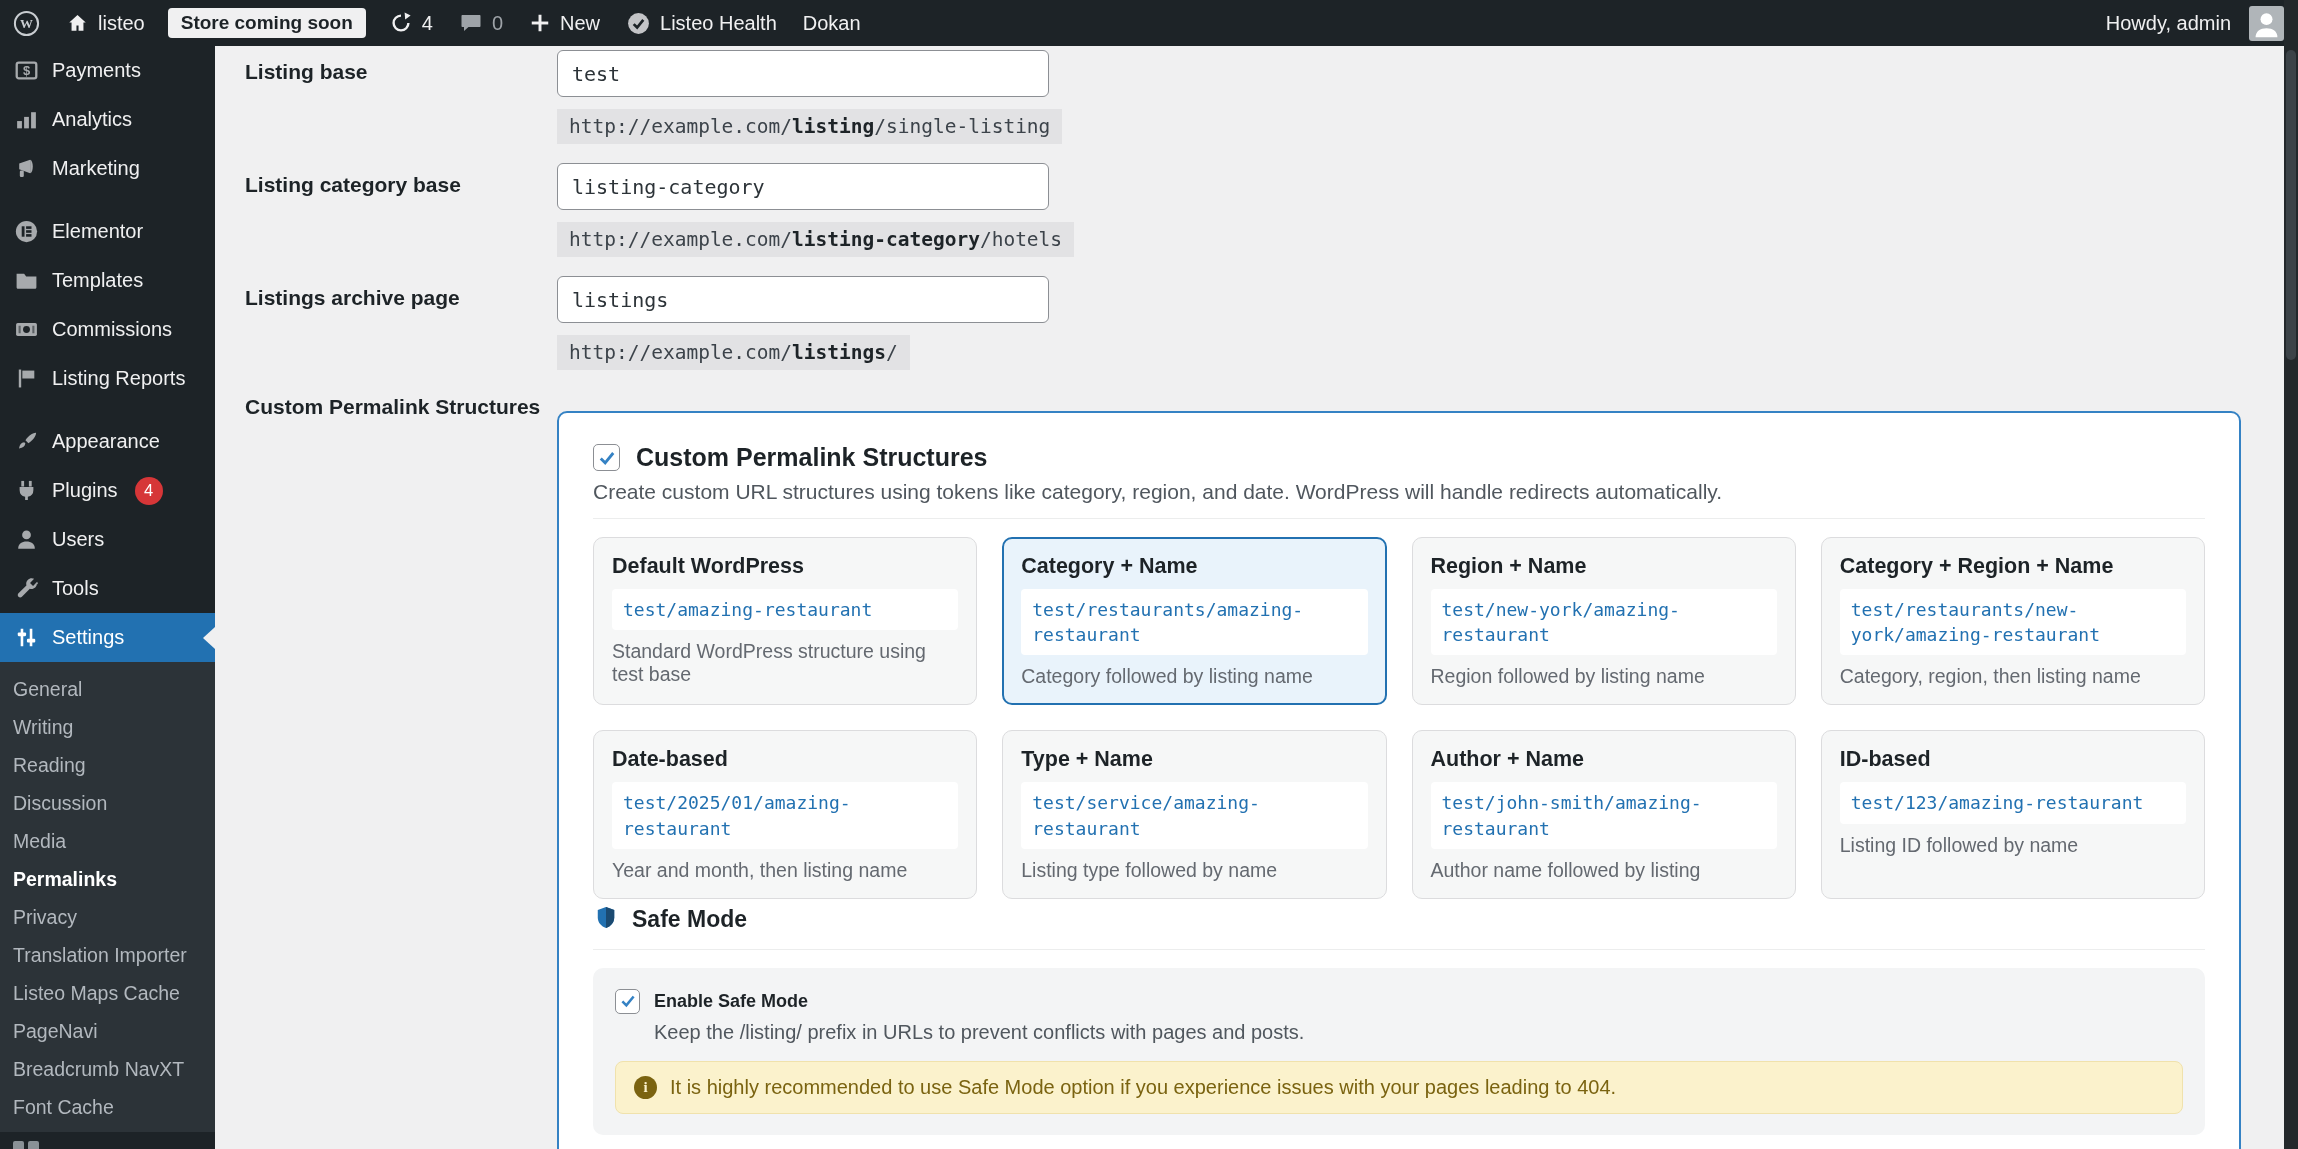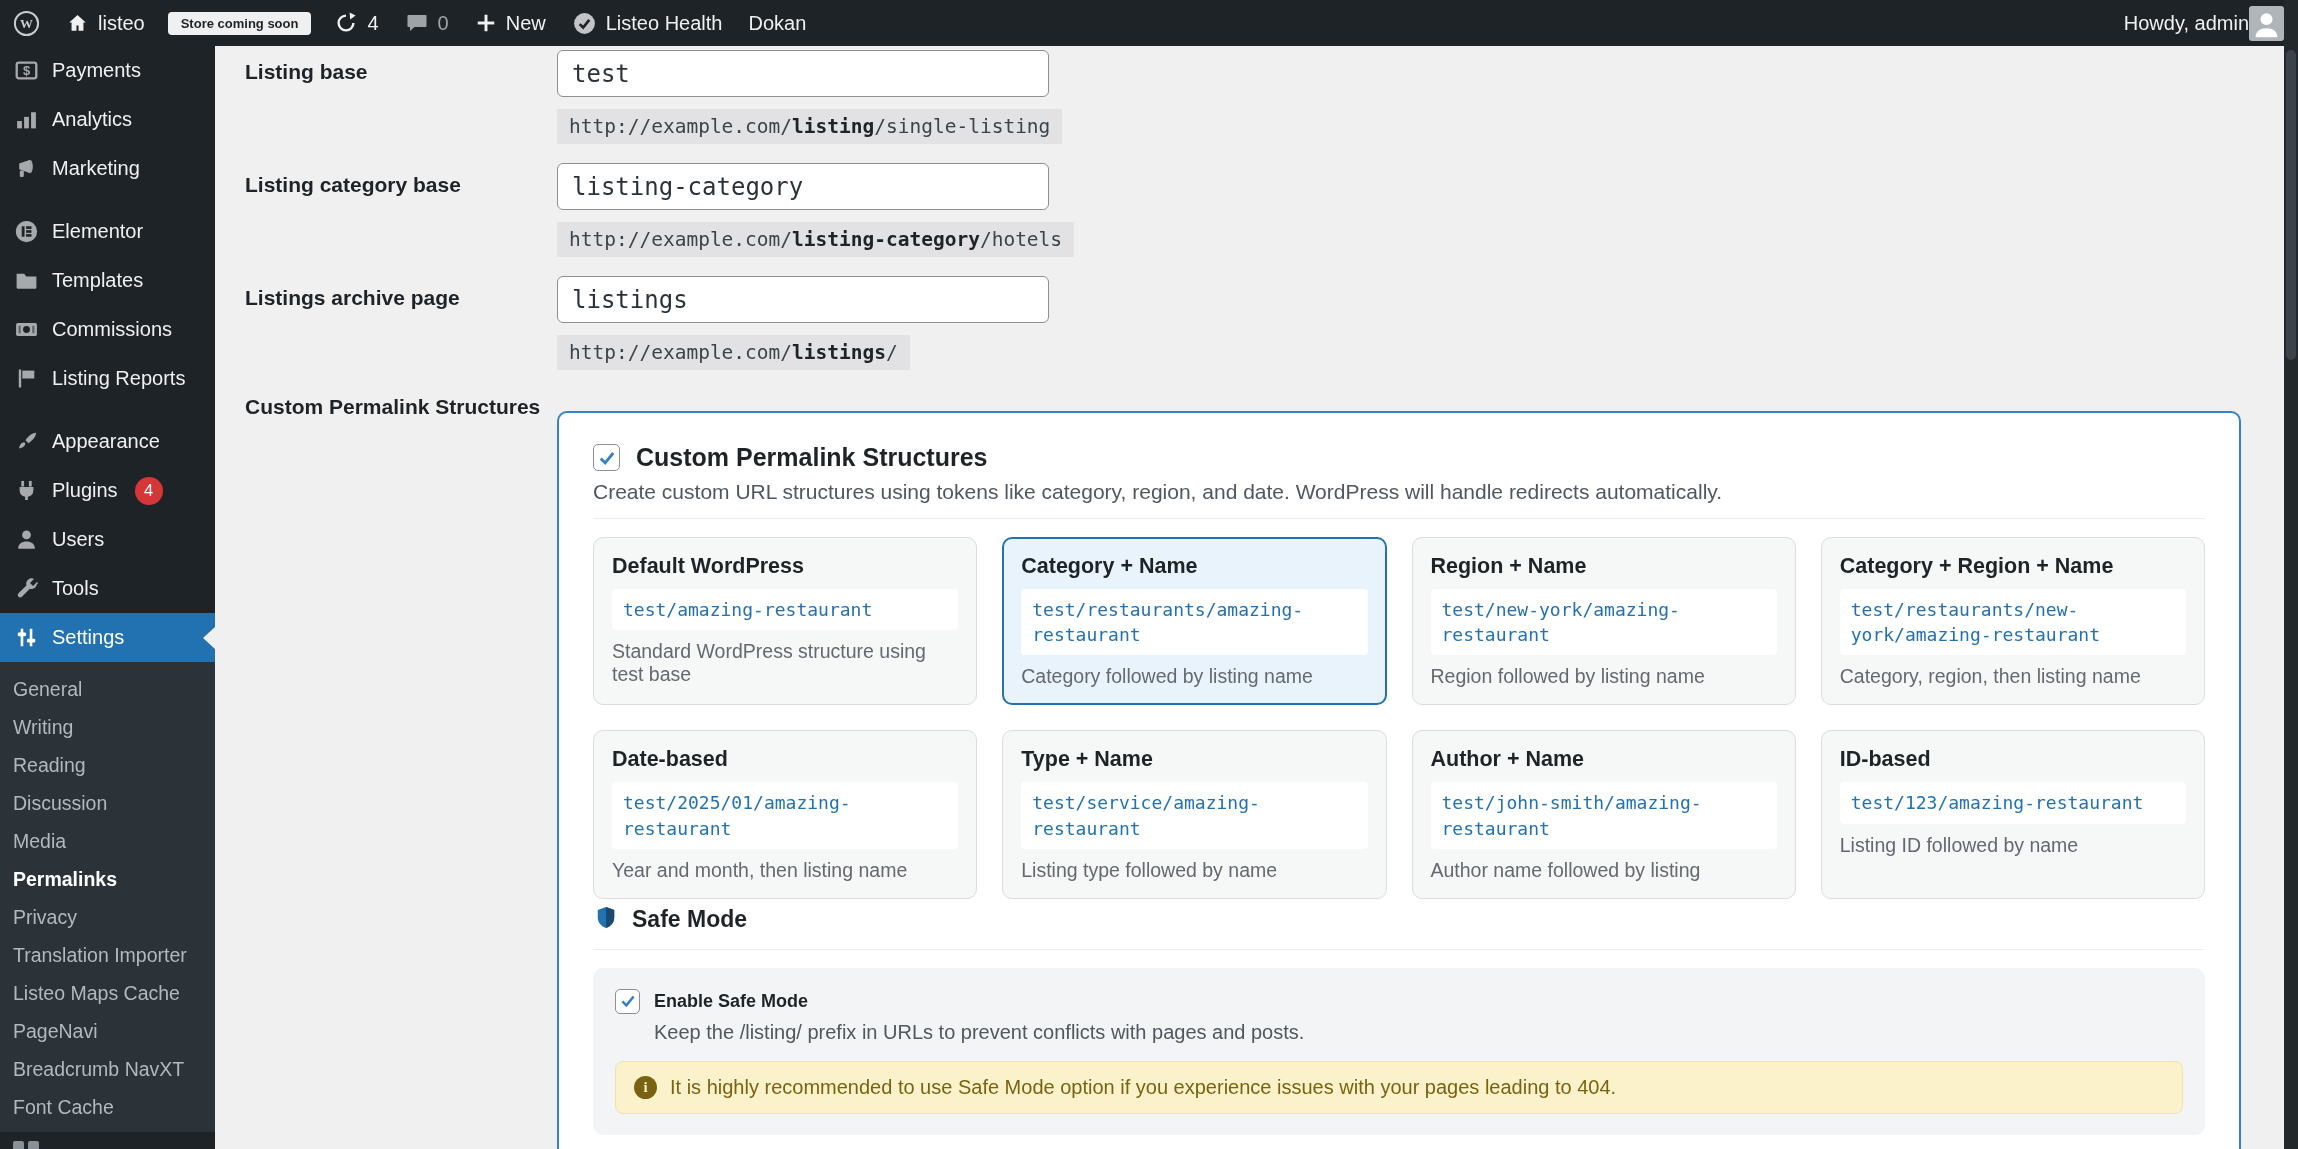--- a/index.html
+++ b/index.html
@@ -9,26 +9,26 @@
     background:#f0f0f1; overflow:hidden;
     font-family:"Liberation Sans", sans-serif; color:#1d2327;
   }
   
   .adminbar {
     position:absolute; top:0; left:0; right:0; height:46px;
     background:#1d2327; color:#f0f0f1; display:flex; align-items:center;
     font-size:20px; z-index:6;
   }
   .ab-left { display:flex; align-items:center; height:100%; }
-  .ab-right { margin-left:auto; display:flex; align-items:center; height:100%; padding-right:14px; gap:0; }
+  .ab-right { margin-left:auto; display:flex; align-items:center; height:100%; padding-right:14px; gap:18px; }
   .ab-item { display:flex; align-items:center; gap:9px; padding:0 13px; height:100%; cursor:pointer; }
   .ab-item svg { display:block; }
   .store-badge {
     background:#f0f0f1; color:#1d2327; border-radius:4px; padding:4px 13px;
-    margin:0 10px; font-size:13px; font-weight:600; cursor:pointer;
+    margin:0 10px; font-size:19px; font-weight:600; cursor:pointer;
   }
   .dim { color:#9ea3a8; }
   .avatar { width:35px; height:35px; border-radius:3px; background:#b0b5b9; overflow:hidden; }
   
   .sidebar { position:absolute; top:46px; left:0; width:215px; bottom:0; background:#1d2327; z-index:5; }
   .menu-item {
     position:relative; display:flex; align-items:center; height:49px;
     padding-left:12px; gap:11px; color:#f0f0f1; font-size:20px; cursor:pointer;
   }
   .micon { width:29px; display:flex; justify-content:center; color:#a7aaad; flex:none; }
@@ -53,21 +53,21 @@
   .submenu-item.active { color:#fff; font-weight:bold;align-items:center; }
   .menu-frag { margin-top:9px; padding-left:13px; display:flex; gap:4px; }
   .menu-frag span { width:11px; height:8px; background:#8a9196; border-radius:2px 2px 0 0; display:block; }
   
   .content { position:absolute; left:215px; top:46px; right:14px; bottom:0; padding:4px 0 0 30px; }
   .mono { font-family:"DejaVu Sans Mono","Liberation Mono",monospace; }
   .field-row { display:flex; align-items:flex-start; margin-bottom:19px; }
   .field-label { width:312px; padding-top:10px; font-weight:bold; font-size:21px; color:#1d2327; }
   .text-input {
     width:492px; height:47px; border:1.5px solid #8c8f94; border-radius:6px; background:#fff;
-    font-family:"DejaVu Sans Mono","Liberation Mono",monospace; font-size:24px; color:#2c3338;
+    font-family:"DejaVu Sans Mono","Liberation Mono",monospace; font-size:20px; color:#2c3338;
     padding:0 14px; outline:none; display:block;
   }
   .example {
     display:inline-block; margin-top:12px; background:#e2e2e4; padding:6px 12px;
     font-size:19.5px; color:#3c434a;
   }
   .example b { color:#1d2327; }
   
   .panel-row { display:flex; align-items:flex-start; }
   .panel-label { width:312px; padding-top:6px; font-weight:bold; font-size:21px; }

